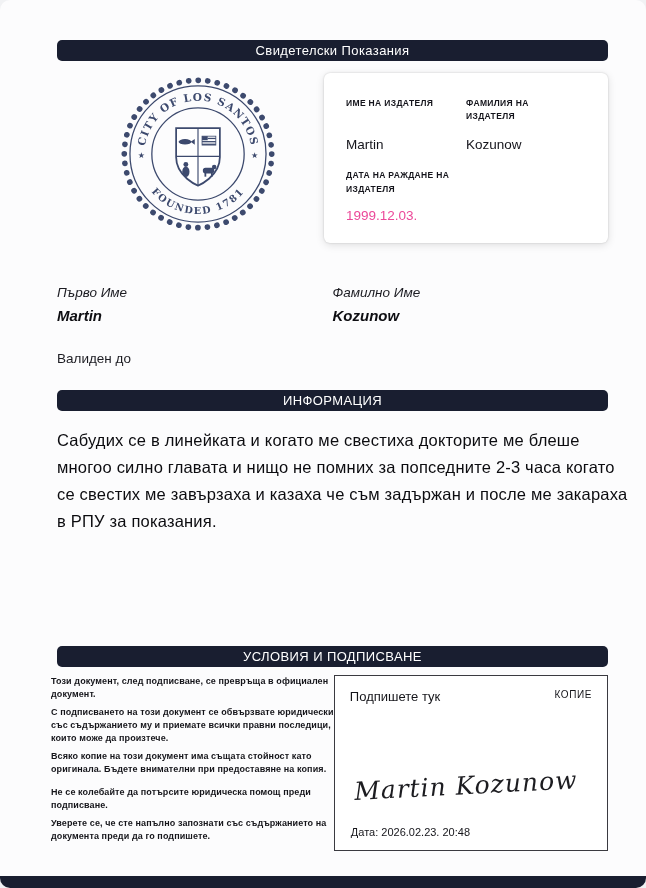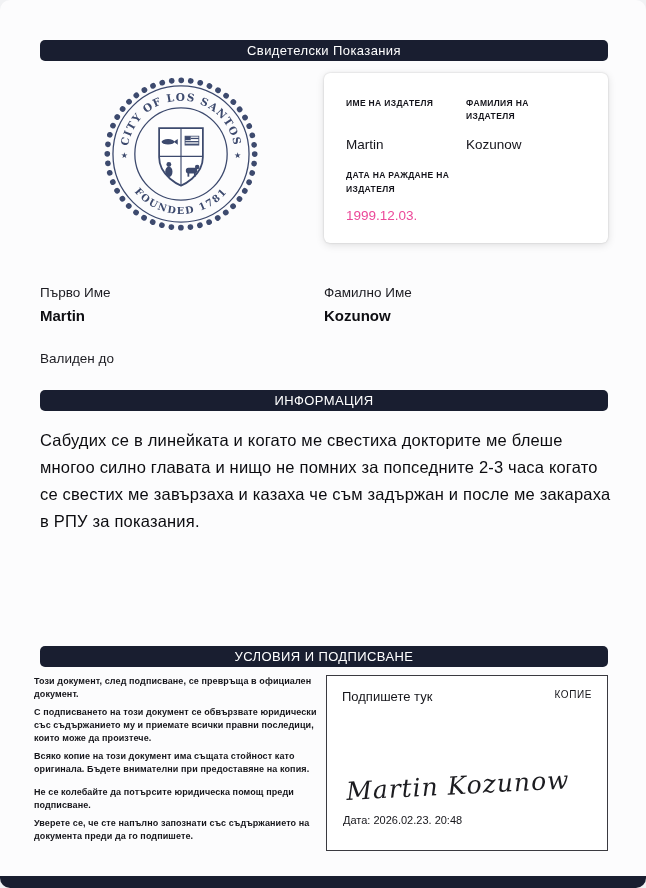--- a/index.html
+++ b/index.html
@@ -11,21 +11,21 @@
   }
   .page {
     position: relative;
     width: 646px;
     height: 888px;
     background: #fcfcfd;
     border-radius: 10px;
     overflow: hidden;
     margin: 0;
   }
-  .content { padding: 40px 38px 0 40px; }
+  .content { padding: 40px 38px 0 57px; }
 
   .bar {
     background: #191e30;
     color: #fff;
     border-radius: 5px;
     height: 21px;
     line-height: 21px;
     text-align: center;
     font-size: 13px;
     letter-spacing: .4px;
@@ -48,21 +48,21 @@
     font-weight: 700;
     letter-spacing: .35px;
     line-height: 1.55;
     color: #15151c;
     max-width: 100px;
   }
   .card-value { font-size: 13.5px; color: #15151c; margin-top: 14px; }
   .dob-label { margin-top: 17px; max-width: 118px; }
   .dob-value { font-size: 13.5px; margin-top: 12px; color: #ec4899; }
 
-  .fields-row { display: flex; margin-top: 42px; }
+  .fields-row { display: flex; margin-top: 42px; font-style: italic; }
   .field-col { width: 293px; }
   .field-label { font-size: 13.5px; color: #1c1c22; }
   .field-value { font-size: 15px; font-weight: 700; margin-top: 7px; color: #0e0e12; }
   .valid-until { margin-top: 27px; }
 
   .info-bar { margin-top: 24px; }
   .info-body {
     margin: 16px 0 0 0;
     width: 572px;
     font-size: 16.5px;
@@ -103,21 +103,21 @@
     bottom: 44px;
     font-family: "DejaVu Serif", serif;
     font-style: italic;
     font-size: 25px;
     letter-spacing: 1px;
     color: #1c1c20;
     transform: rotate(-3deg);
     transform-origin: left bottom;
     white-space: nowrap;
   }
-  .sign-date { position: absolute; left: 16px; bottom: 24px; font-size: 11px; color: #15151a; }
+  .sign-date { position: absolute; left: 16px; bottom: 12px; font-size: 11px; color: #15151a; }
 
   .footer-bar {
     position: absolute;
     left: 0; right: 0; bottom: 0;
     height: 12px;
     background: #191e30;
   }
 </style>
 </head>
 <body>

